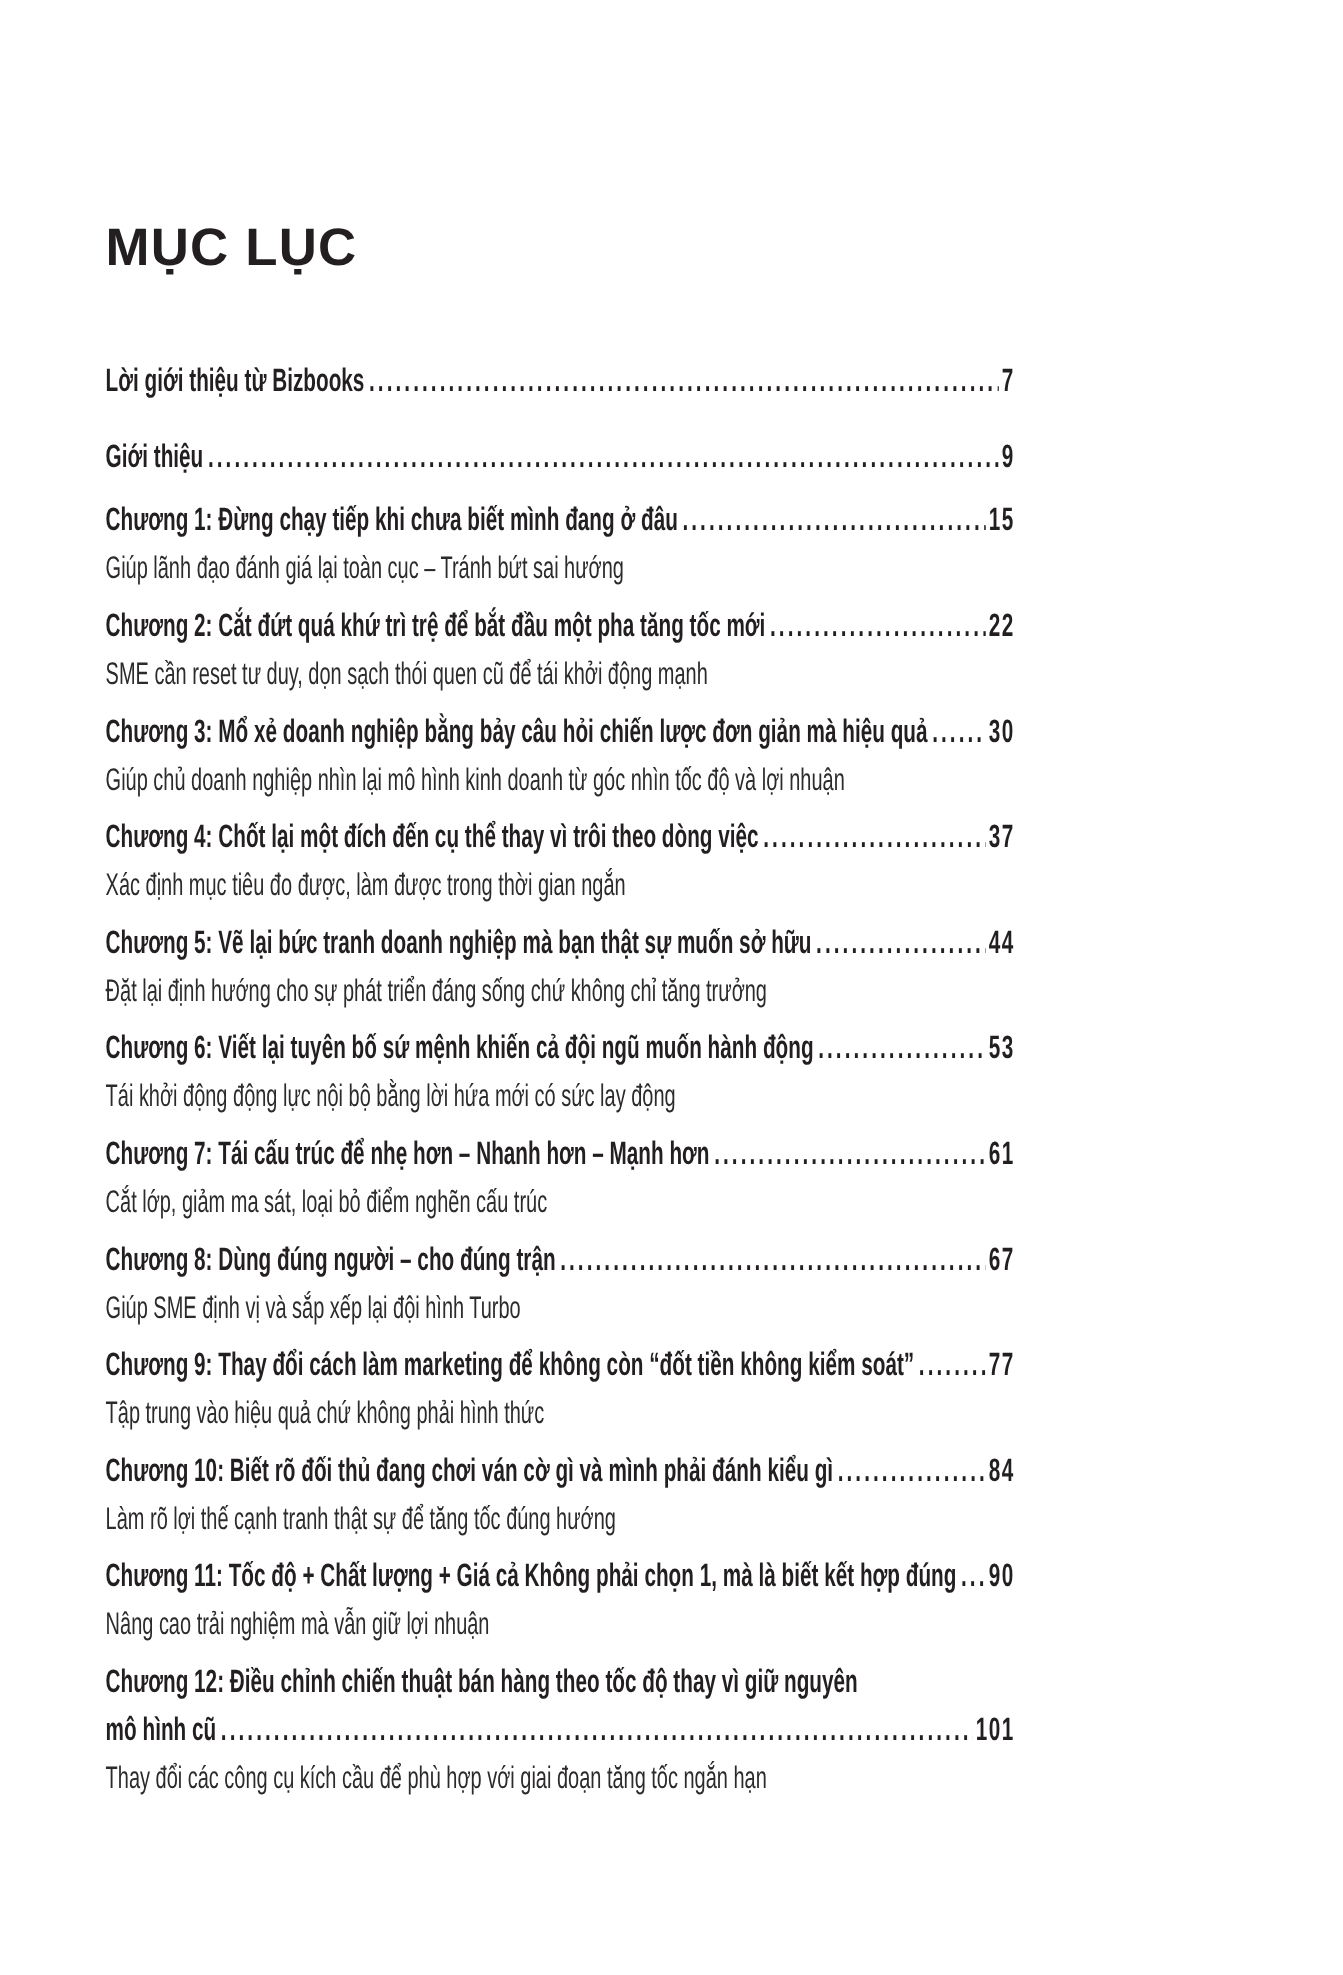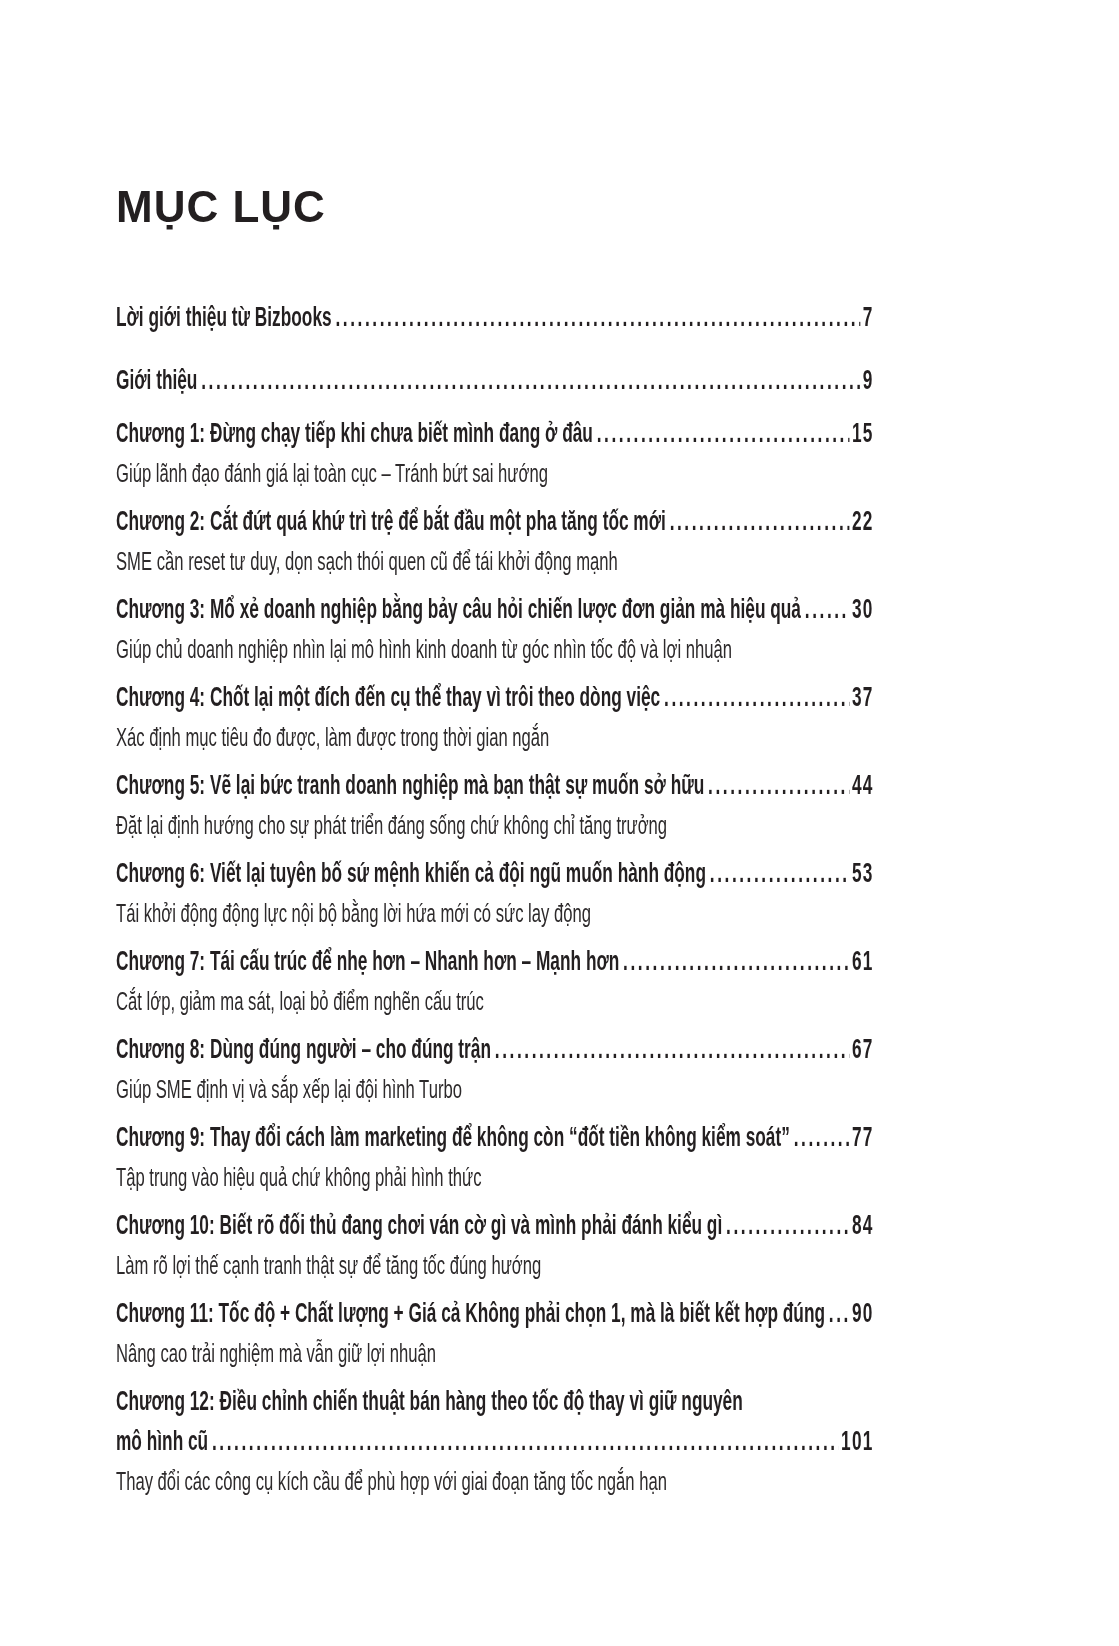--- a/index.html
+++ b/index.html
@@ -9,21 +9,21 @@
   }
   body {
     width: 1119px;
     height: 1646px;
     overflow: hidden;
     font-family: "Liberation Sans", sans-serif;
     color: #231f20;
     position: relative;
   }
   .page {
-    padding: 185px 0 0 116px;
+    padding: 185px 0 0 88px;
   }
   .doc-title {
     font-size: 44px;
     font-weight: 700;
     letter-spacing: 1px;
     line-height: 1;
     margin: 0;
     color: #231f20;
   }
   

